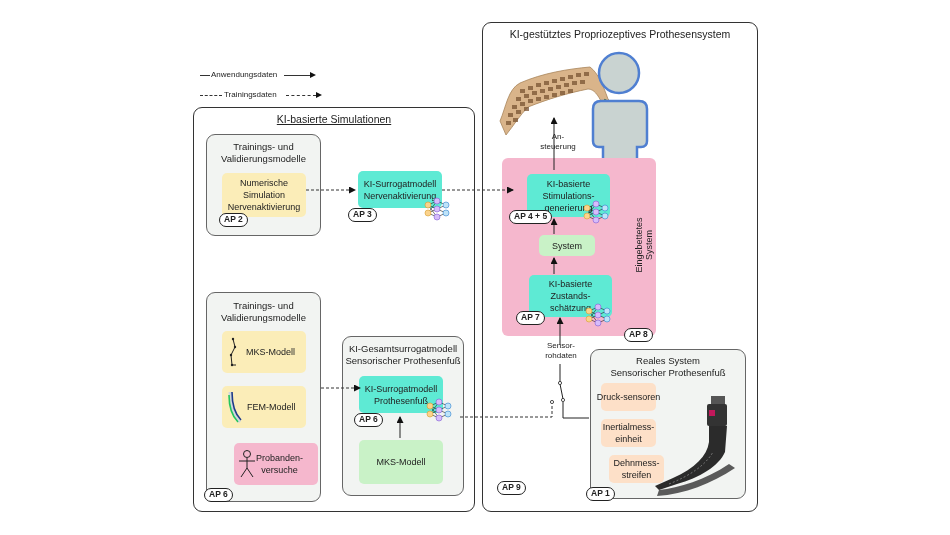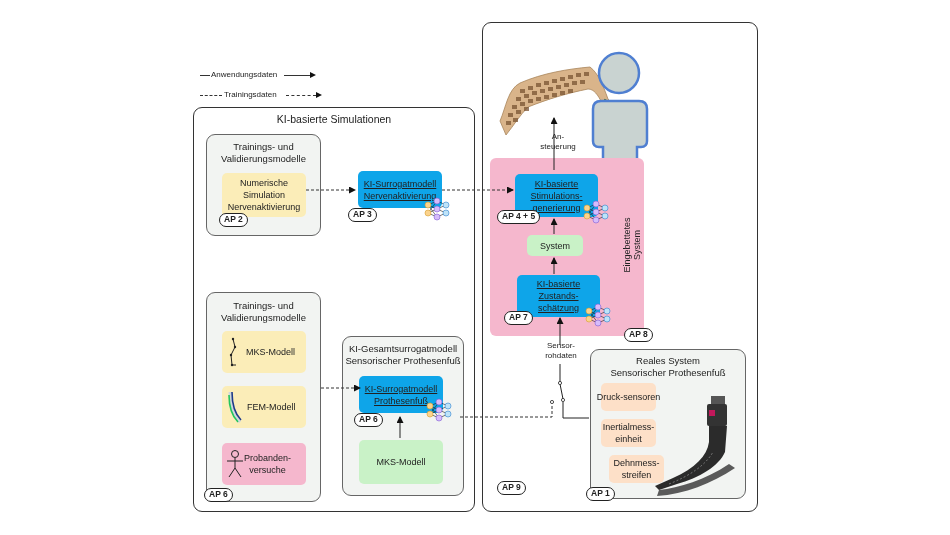--- a/index.html
+++ b/index.html
@@ -3,23 +3,23 @@
 <meta charset="utf-8">
 <style>
   html,body{margin:0;padding:0;background:#fff;}
   body{width:950px;height:535px;position:relative;overflow:hidden;font-family:"Liberation Sans",sans-serif;color:#222;}
   .abs{position:absolute;}
   .panel{position:absolute;border:1.3px solid #333;border-radius:9px;background:#fff;box-sizing:border-box;}
   .subpanel{position:absolute;border:1.2px solid #666;border-radius:9px;background:#f2f4f2;box-sizing:border-box;}
   .title{position:absolute;left:0;right:0;text-align:center;font-size:10.5px;line-height:13px;}
   .box{position:absolute;border-radius:5px;display:flex;align-items:center;justify-content:center;text-align:center;font-size:9px;line-height:12px;box-sizing:border-box;}
   .yellow{background:#fbedb8;}
-  .blue{background:#0ea5e9;text-decoration:underline;}
+  .blue{background:#5eead4;}
   .green{background:#c9f2c7;}
-  .pink{background:#f5b7cd;}
+  .pink{background:#f5b7cd;margin-left:12px;}
   .peach{background:#fde0c8;}
   .ap{position:absolute;border:1.3px solid #222;border-radius:7px;background:#fff;font-size:8.5px;font-weight:bold;line-height:11px;padding:0 4px;height:12px;box-sizing:content-box;}
   .lbl{position:absolute;font-size:8px;line-height:10px;text-align:center;}
   svg.overlay{position:absolute;left:0;top:0;pointer-events:none;}
 </style>
 </head>
 <body>
 
 <div class="abs" style="left:200px;top:50px;width:150px;height:35px;">
   <div class="abs" style="left:0;top:0;height:12px;width:150px;margin-top:39px;">
@@ -30,21 +30,21 @@
   </div>
   <div class="abs" style="left:0;top:19px;height:12px;width:150px;">
     <div class="abs" style="left:0;top:6px;width:10px;border-top:1px solid #333;"></div>
     <span class="abs" style="left:11px;top:1px;font-size:8px;">Anwendungsdaten</span>
     <div class="abs" style="left:84px;top:6px;width:28px;border-top:1px solid #333;"></div>
     <div class="abs" style="left:110px;top:3px;width:0;height:0;border-left:6px solid #111;border-top:3.5px solid transparent;border-bottom:3.5px solid transparent;"></div>
   </div>
 </div>
 
 <div class="panel" style="left:193px;top:107px;width:282px;height:405px;">
-  <div class="title" style="top:5px;font-size:10.5px;">KI-basierte Simulationen</div>
+  <div class="title" style="top:5px;font-size:10.5px;text-decoration:underline;">KI-basierte Simulationen</div>
 
   <div class="subpanel" style="left:12px;top:26px;width:115px;height:102px;">
     <div class="title" style="top:5px;font-size:9.5px;">Trainings- und</div>
     <div class="title" style="top:17px;font-size:9.5px;">Validierungsmodelle</div>
     <div class="box yellow" style="left:15px;top:38px;width:84px;height:44px;flex-direction:column;">
       <div>Numerische</div>
       <div>Simulation</div>
       <div>Nervenaktivierung</div>
     </div>
     <div class="ap" style="left:12px;top:78px;">AP 2</div>
@@ -101,20 +101,21 @@
       <div>Prothesenfuß</div>
     </div>
     <div class="ap" style="left:11px;top:76px;">AP 6</div>
     <div class="box green" style="left:16px;top:103px;width:84px;height:44px;">
       <span>MKS-Modell</span>
     </div>
   </div>
 </div>
 
 <div class="panel" style="left:482px;top:22px;width:276px;height:490px;">
+  <div class="title" style="top:5px;font-size:10.5px;">KI-gestütztes Propriozeptives Prothesensystem</div>
 
   <svg class="abs" style="left:15px;top:36px;" width="120" height="80" viewBox="0 0 120 80">
     <path d="M2,62 C8,48 10,30 22,24 C45,14 70,10 92,8 C100,14 105,26 110,40 L118,48 L114,52 L104,44 C100,36 96,30 90,30 C70,34 50,40 30,48 C22,56 16,66 8,76 Z" fill="#d9b48a" stroke="#a8855c" stroke-width="0.8"></path>
     <g fill="#7a5433" opacity="0.75">
       <rect x="22" y="30" width="5" height="4"></rect>
         <rect x="30" y="27" width="5" height="4"></rect>
         <rect x="38" y="24" width="5" height="4"></rect>
         <rect x="46" y="22" width="5" height="4"></rect>
         <rect x="54" y="20" width="5" height="4"></rect>
         <rect x="62" y="18" width="5" height="4"></rect>

